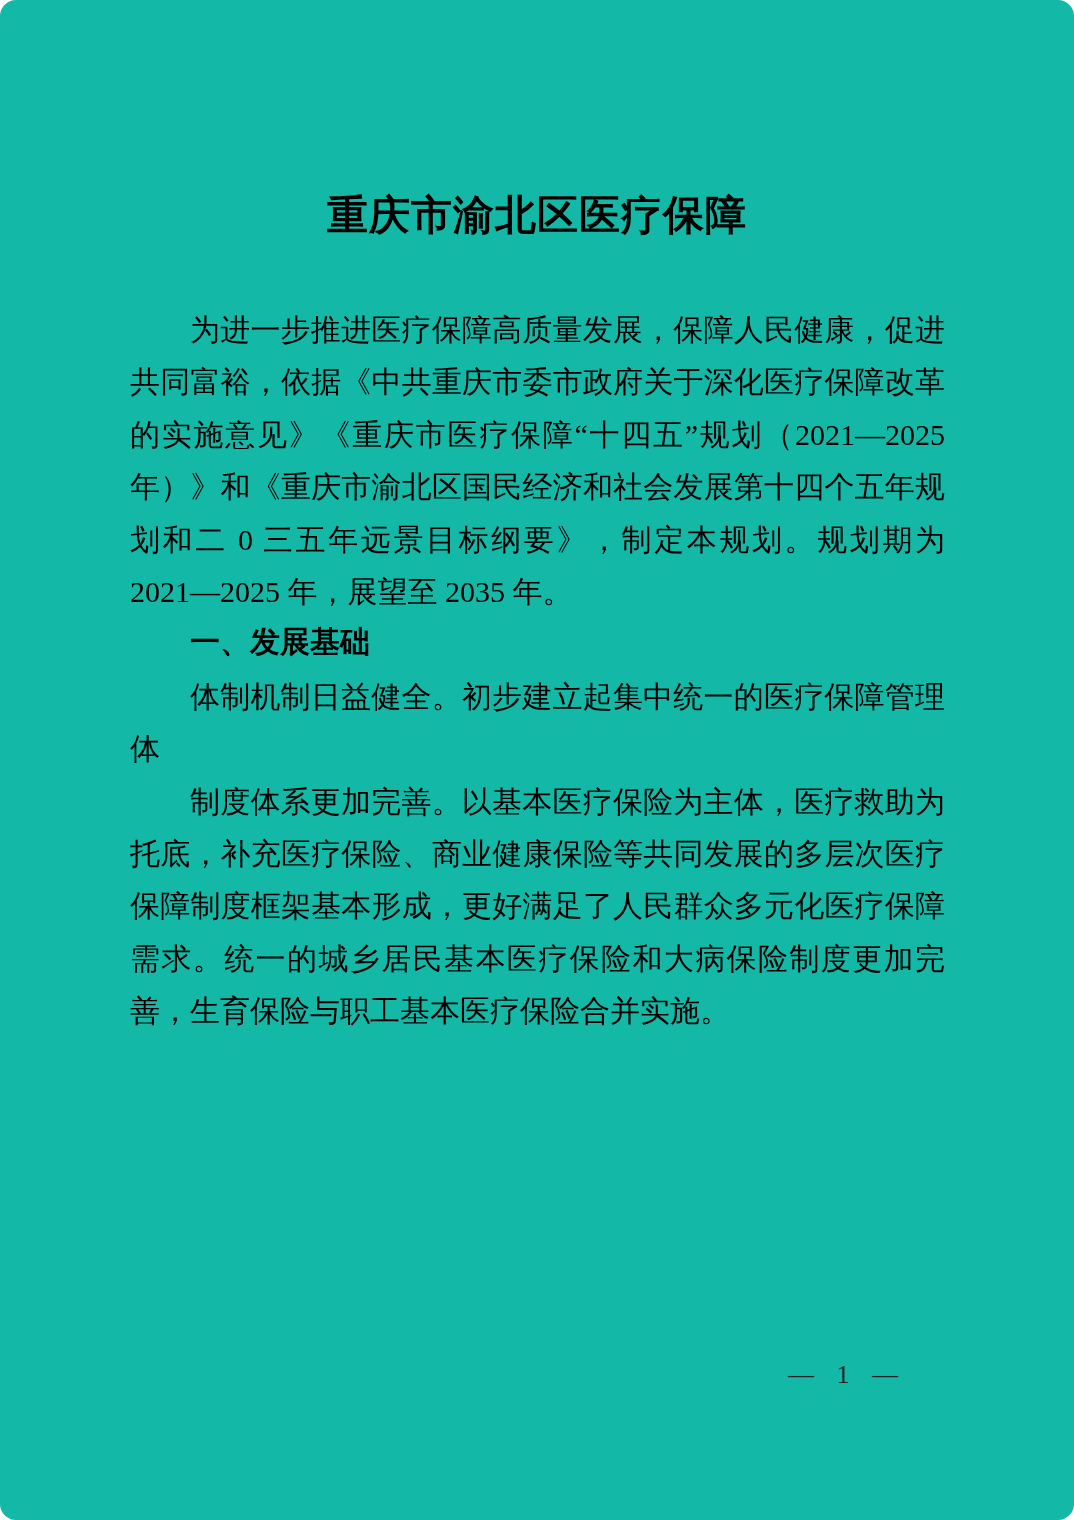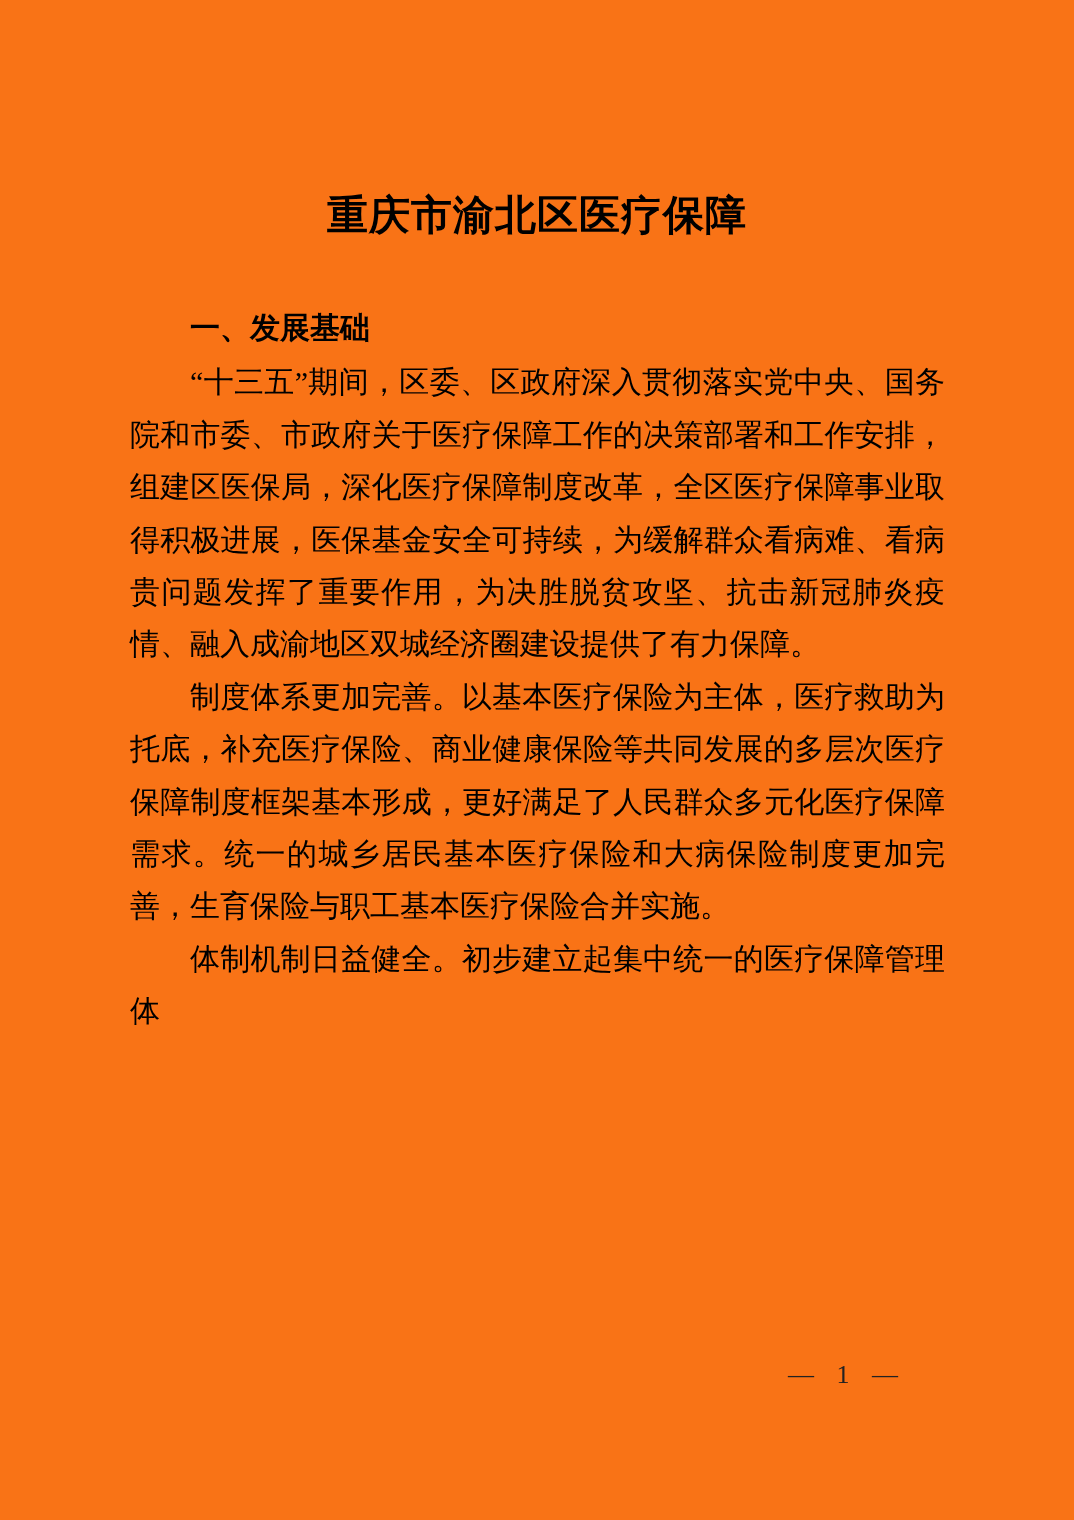--- a/index.html
+++ b/index.html
@@ -2,24 +2,25 @@
 <html><head>
 <meta charset="utf-8">
 <style>
   * { margin: 0; padding: 0; box-sizing: border-box; }
   html, body { background: #ffffff; }
   .page {
     position: relative;
     width: 1074px;
     height: 1520px;
     margin: 0 auto;
-    background: #f97316;
+    background: #14b8a6;
     color: #000000;
     font-family: "Liberation Serif", "DejaVu Serif", serif;
     overflow: hidden;
+    border-radius: 16px;
   }
   .title-block {
     padding-top: 186px;
     text-align: center;
     font-weight: bold;
     font-size: 41px;
     line-height: 58px;
     letter-spacing: 1px;
   }
   .content {
@@ -52,21 +53,21 @@
 </head>
 <body>
 
 <div class="page">
 
   <div class="title-block">
     <div>重庆市渝北区医疗保障</div>
   </div>
 
   <div class="content">
+    <p>为进一步推进医疗保障高质量发展，保障人民健康，促进共同富裕，依据《中共重庆市委市政府关于深化医疗保障改革的实施意见》《重庆市医疗保障“十四五”规划（2021—2025 年）》和《重庆市渝北区国民经济和社会发展第十四个五年规划和二 0 三五年远景目标纲要》，制定本规划。规划期为 2021—2025 年，展望至 2035 年。</p>
     <div class="section-heading">一、发展基础</div>
-    <p>“十三五”期间，区委、区政府深入贯彻落实党中央、国务院和市委、市政府关于医疗保障工作的决策部署和工作安排，组建区医保局，深化医疗保障制度改革，全区医疗保障事业取得积极进展，医保基金安全可持续，为缓解群众看病难、看病贵问题发挥了重要作用，为决胜脱贫攻坚、抗击新冠肺炎疫情、融入成渝地区双城经济圈建设提供了有力保障。</p>
+    <p>体制机制日益健全。初步建立起集中统一的医疗保障管理体</p>
     <p>制度体系更加完善。以基本医疗保险为主体，医疗救助为托底，补充医疗保险、商业健康保险等共同发展的多层次医疗保障制度框架基本形成，更好满足了人民群众多元化医疗保障需求。统一的城乡居民基本医疗保险和大病保险制度更加完善，生育保险与职工基本医疗保险合并实施。</p>
-    <p>体制机制日益健全。初步建立起集中统一的医疗保障管理体</p>
   </div>
 
   <div class="page-footer">— 1 —</div>
 
 </div>
 
 </body></html>

